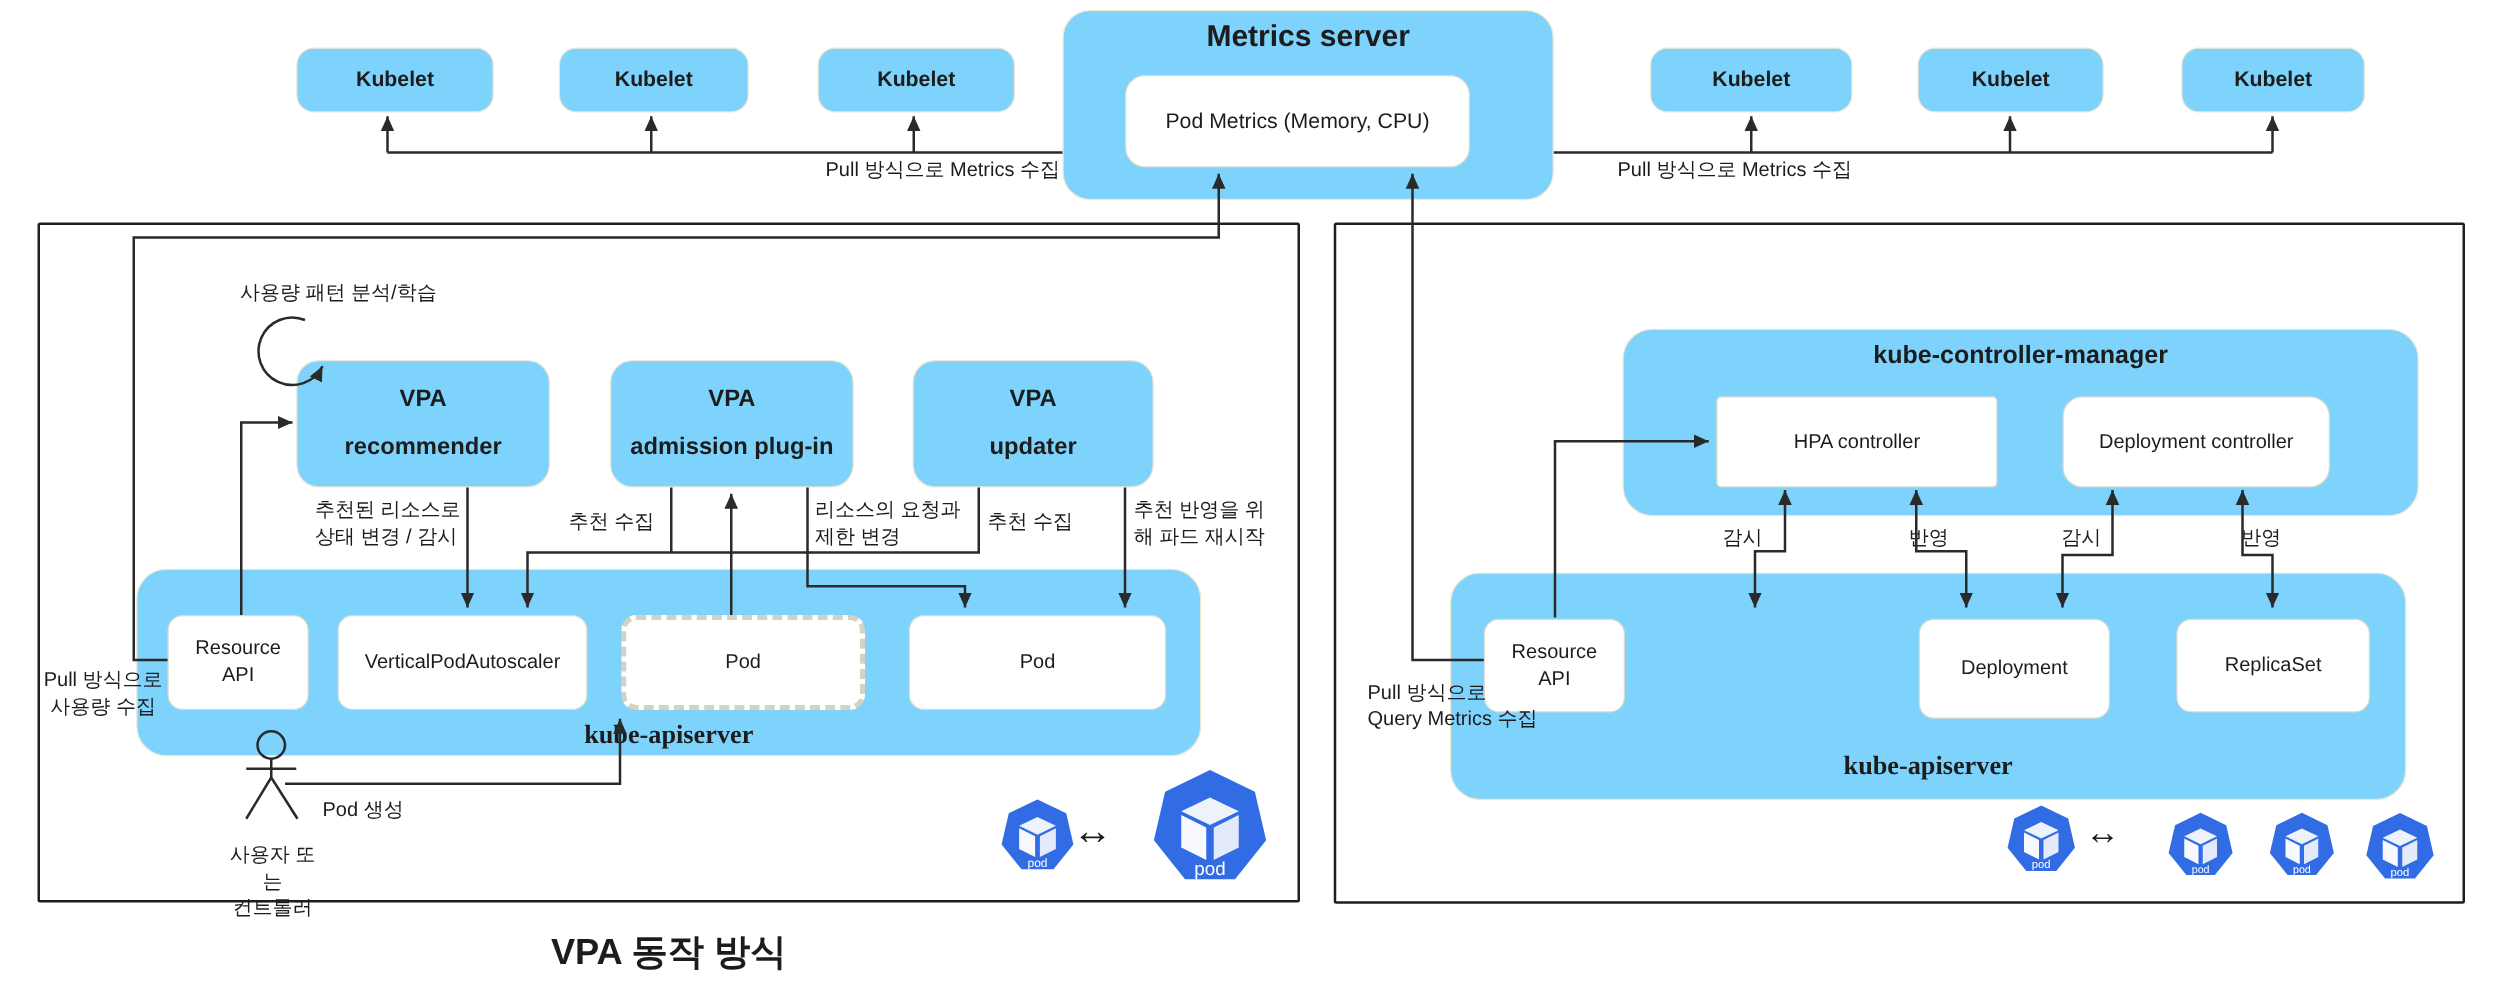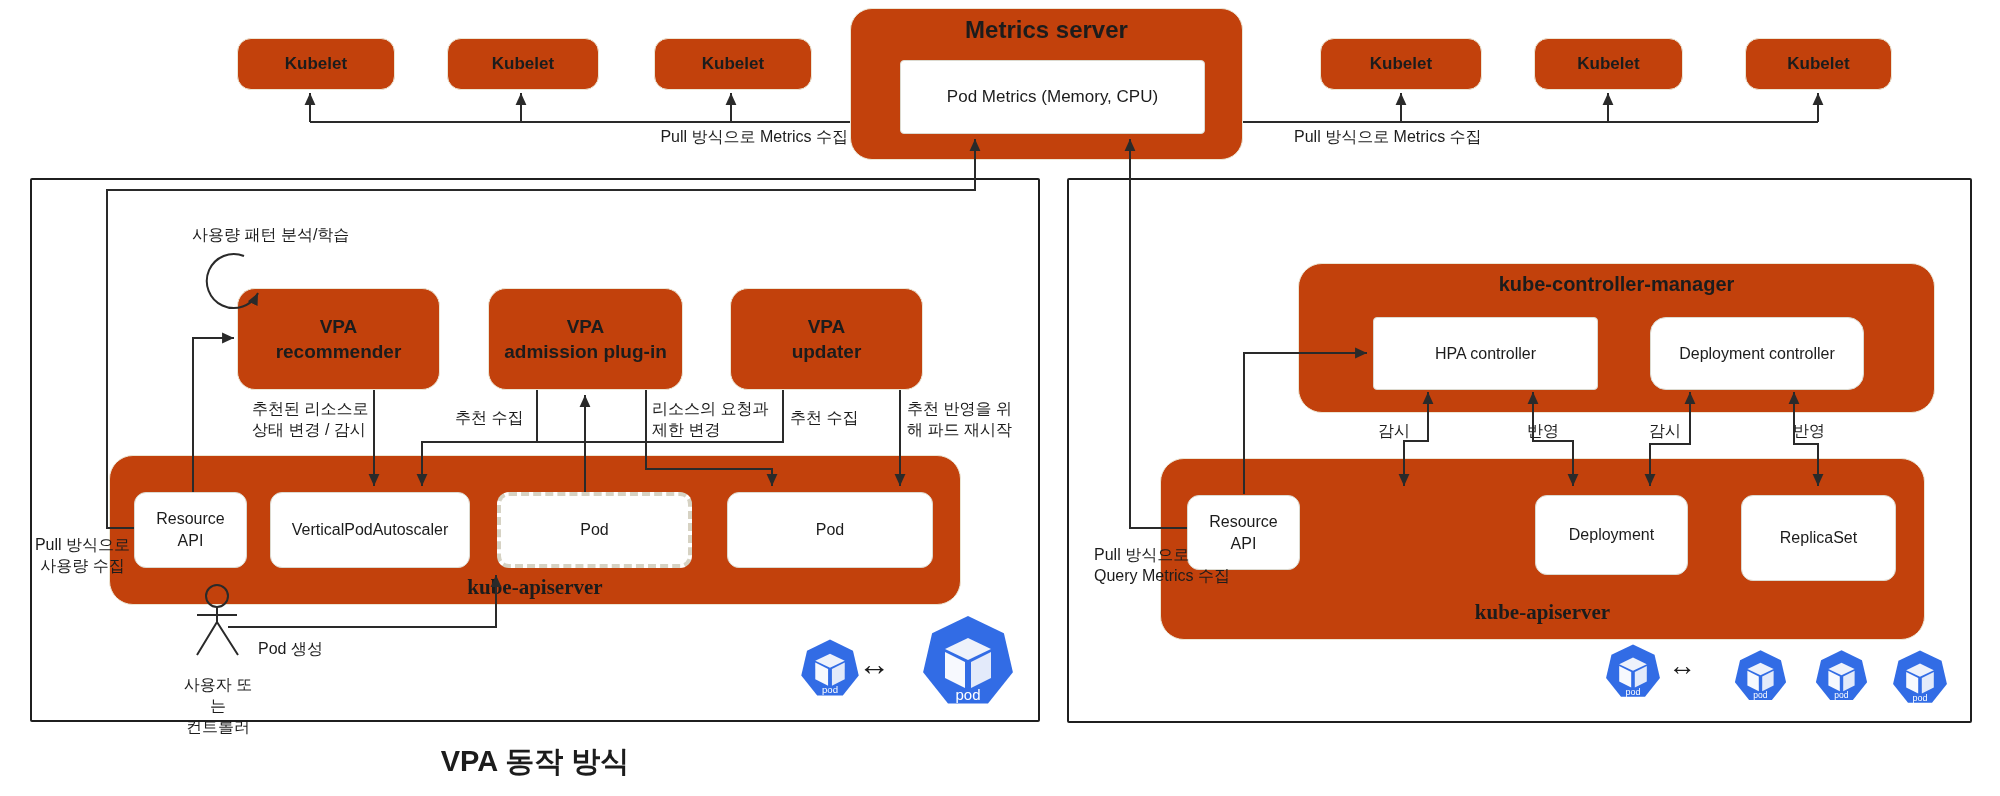--- a/index.html
+++ b/index.html
@@ -1,29 +1,29 @@
 <!DOCTYPE html>
 <html><head>
 <meta charset="utf-8">
 <style>
   html,body{margin:0;padding:0;background:#fff;}
   .canvas{position:relative;width:2000px;height:796px;background:#fff;overflow:hidden;
           font-family:"Liberation Sans","DejaVu Sans",sans-serif;color:#1c1c1c;}
   .abs{position:absolute;box-sizing:border-box;}
-  .beige{background:#c2410c;border:1px solid #ece6d4;border-radius:14px;}
+  .beige{background:#7dd3fc;border:1px solid #ece6d4;border-radius:14px;}
   .white-box{background:#fff;border:1px solid #dcdad0;border-radius:12px;
              display:flex;align-items:center;justify-content:center;text-align:center;}
   .dashed-box{background:#fff;border:4px dashed #d6d2c3;border-radius:12px;
              display:flex;align-items:center;justify-content:center;text-align:center;}
   .outer{border:2px solid #1f1f1f;border-radius:2px;background:transparent;}
   .cc{display:flex;align-items:center;justify-content:center;text-align:center;}
   .pre{white-space:pre-line;}
   .lbl{font-size:16px;line-height:21px;white-space:pre-line;}
   .kubelet{font-size:17px;font-weight:bold;}
-  .comp{font-size:19px;font-weight:bold;line-height:25px;}
+  .comp{font-size:19px;font-weight:bold;line-height:38px;}
   .inner-lbl{font-size:16px;line-height:22px;}
   .section-cap{font-size:29px;font-weight:600;text-align:center;}
   .apisrv-lbl{font-size:21px;font-weight:bold;text-align:center;font-family:Liberation Serif, serif;}
   .dbl-arrow{font-size:32px;font-weight:bold;line-height:1;}
   svg.layer{position:absolute;left:0;top:0;pointer-events:none;}
 </style>
 </head>
 <body>
 
 <div class="canvas">
@@ -55,21 +55,21 @@
     </div>
   <div class="abs beige cc kubelet" style="left:1534px;top:38px;width:149px;height:52px">
       <span>Kubelet</span>
     </div>
   <div class="abs beige cc kubelet" style="left:1745px;top:38px;width:147px;height:52px">
       <span>Kubelet</span>
     </div>
 
   <div class="abs beige" style="left:850px;top:8px;width:393px;height:152px;border-radius:22px"></div>
   <div class="abs" style="left:850px;top:16px;width:393px;text-align:center;font-size:24px;font-weight:bold">Metrics server</div>
-  <div class="abs white-box inner-lbl" style="left:900px;top:60px;width:305px;height:74px;border-radius:4px;font-size:17px">
+  <div class="abs white-box inner-lbl" style="left:900px;top:60px;width:276px;height:74px;border-radius:16px;font-size:17px">
       <span>Pod Metrics (Memory, CPU)</span>
     </div>
 
   <div class="abs lbl" style="left:613px;top:126px;width:235px;text-align:right">Pull 방식으로 Metrics 수집</div>
   <div class="abs lbl" style="left:1294px;top:126px;width:250px;text-align:left">Pull 방식으로 Metrics 수집</div>
 
   <div class="abs outer" style="left:30px;top:178px;width:1010px;height:544px"></div>
   <div class="abs outer" style="left:1067px;top:178px;width:905px;height:545px"></div>
   <div class="abs section-cap" style="left:235px;top:742px;width:600px">VPA 동작 방식</div>
 
@@ -133,21 +133,21 @@
   <div class="abs lbl" style="left:1527px;top:420px;width:50px">반영</div>
   <div class="abs lbl" style="left:1649px;top:420px;width:50px">감시</div>
   <div class="abs lbl" style="left:1793px;top:420px;width:50px">반영</div>
 
   <div class="abs beige" style="left:1160px;top:458px;width:765px;height:182px;border-radius:24px"></div>
   <div class="abs white-box inner-lbl pre" style="left:1187px;top:495px;width:113px;height:75px"><span>Resource
 API</span></div>
   <div class="abs white-box inner-lbl" style="left:1535px;top:495px;width:153px;height:80px">
       <span>Deployment</span>
     </div>
-  <div class="abs white-box inner-lbl" style="left:1741px;top:495px;width:155px;height:86px">
+  <div class="abs white-box inner-lbl" style="left:1741px;top:495px;width:155px;height:75px">
       <span>ReplicaSet</span>
     </div>
   <div class="abs apisrv-lbl" style="left:1160px;top:600px;width:765px">kube-apiserver</div>
 
   <div class="abs lbl" style="left:1094px;top:544px;width:160px">Pull 방식으로
 Query Metrics 수집</div>
 
   <svg class="abs" style="left:1603px;top:642px" width="60" height="60" viewBox="0 0 100 100">
       <use href="#podicon"></use>
     </svg>

